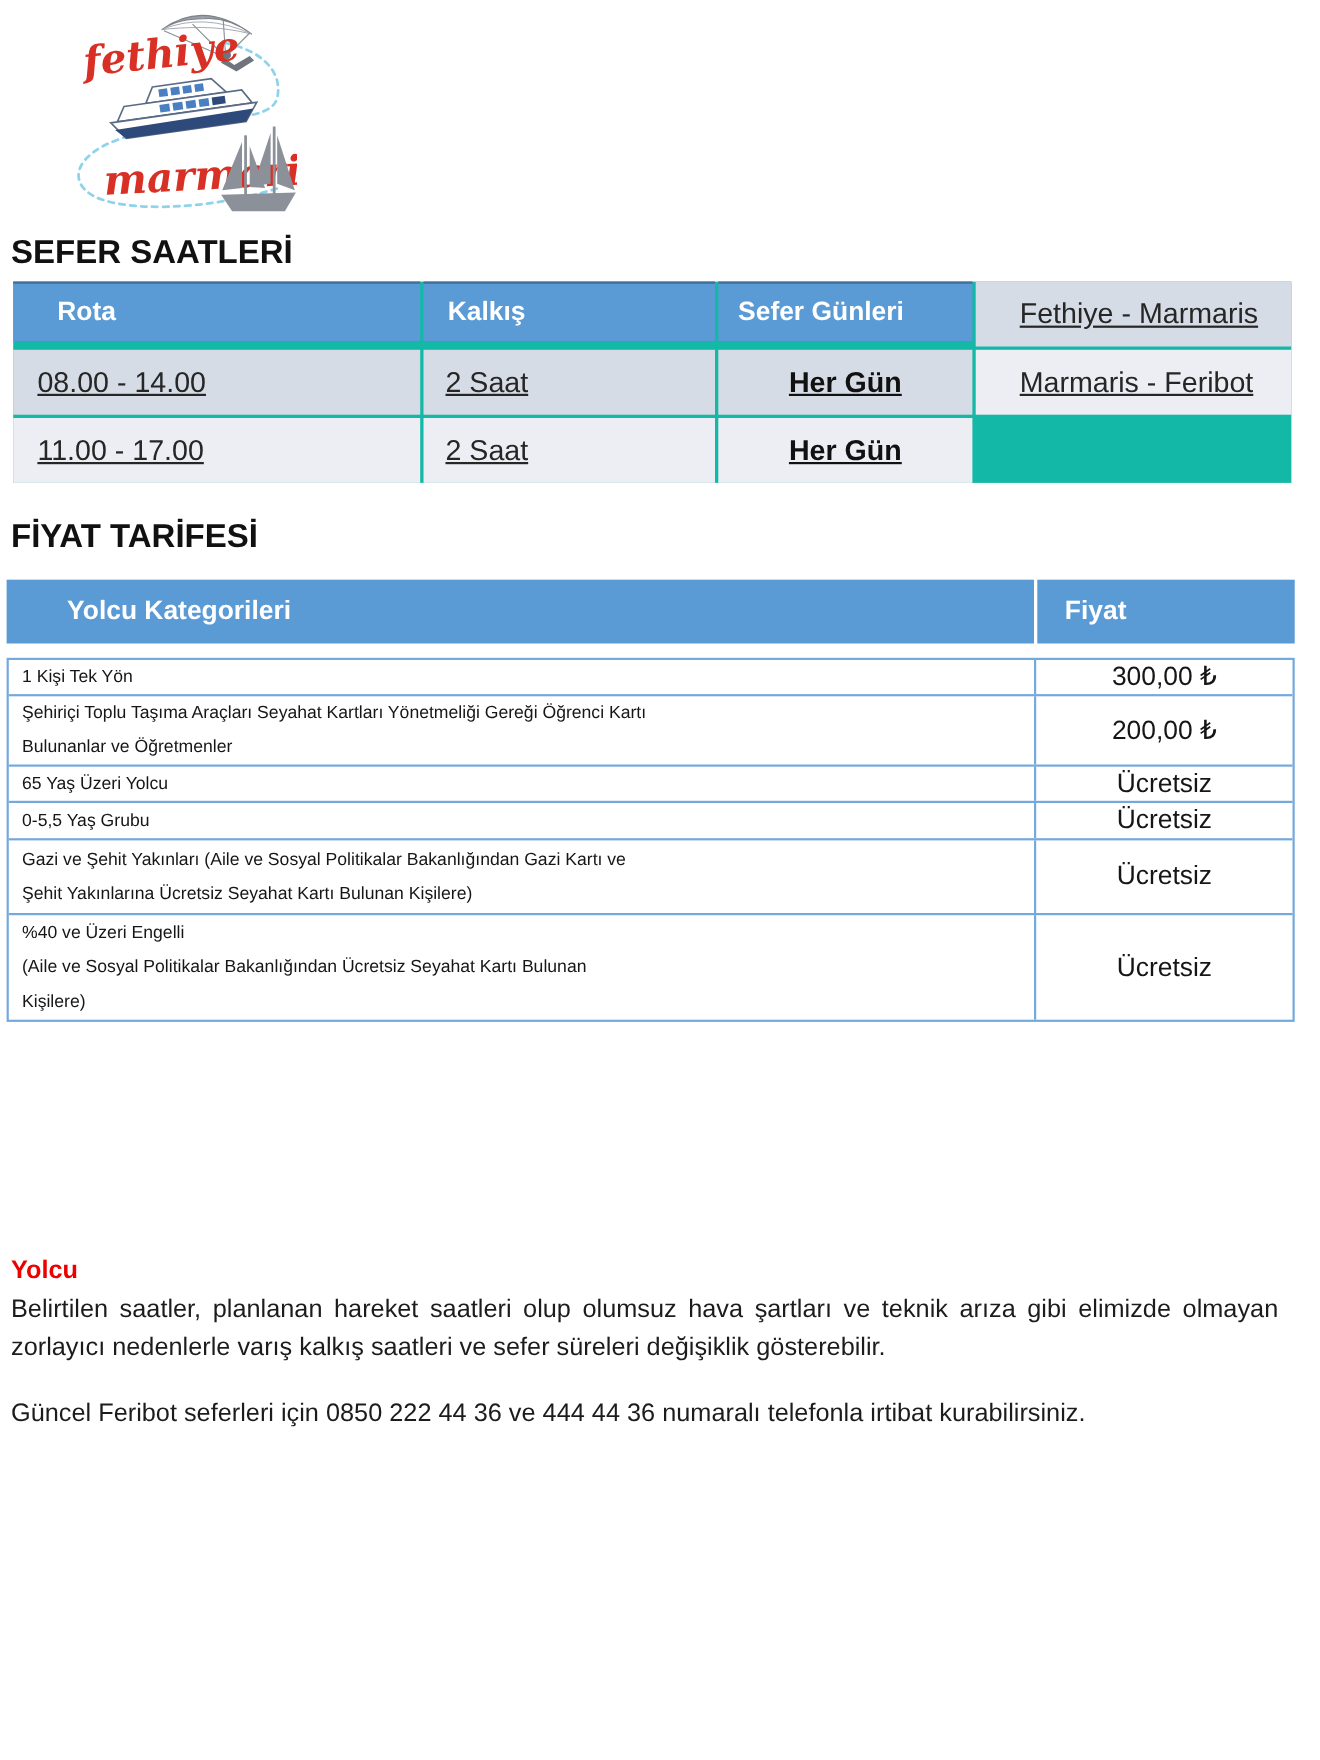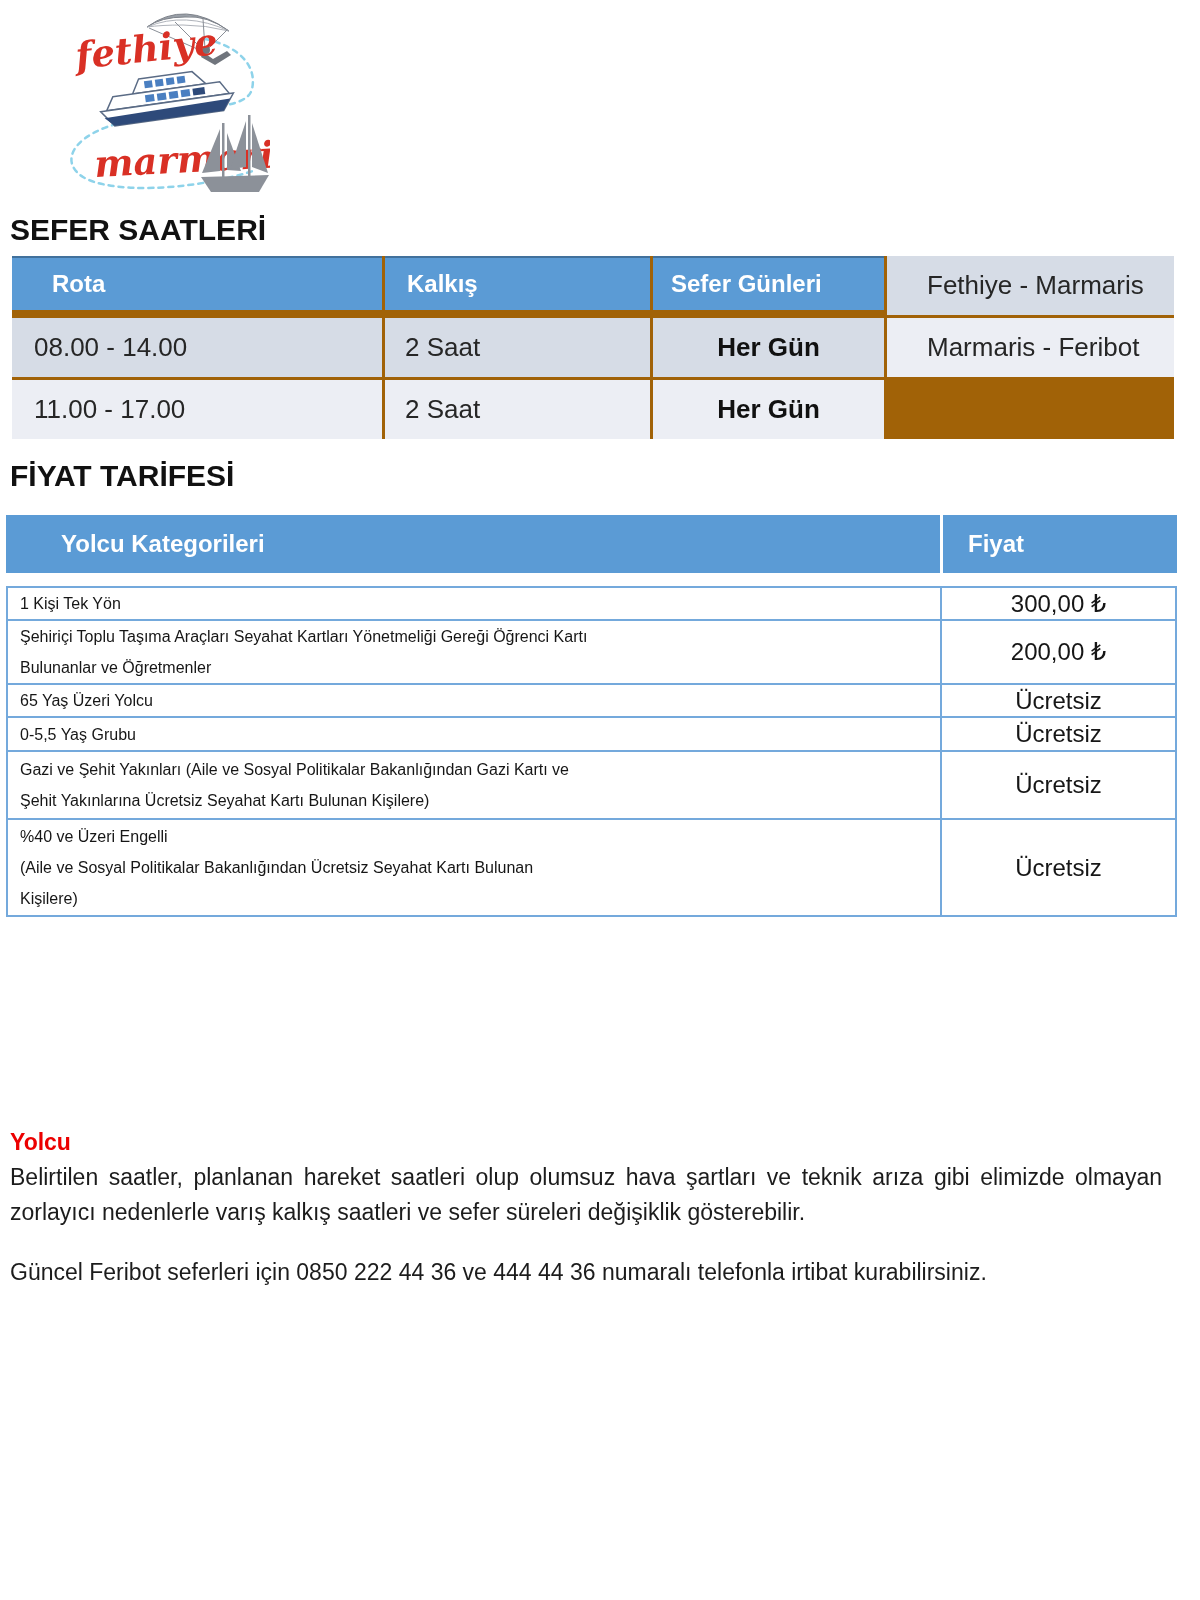--- a/index.html
+++ b/index.html
@@ -13,28 +13,28 @@
   .logo{width:215px;height:193px;display:block;}
   .logo text{font-family:"DejaVu Serif",serif;font-style:italic;font-weight:bold;}
   
   .section-heading{
     margin:13px 0 0 10px;font-size:30px;line-height:34px;font-weight:bold;color:#111111;
   }
   
   .t1{
     margin:9px 0 0 12px;width:1162px;
     display:grid;grid-template-columns:370px 265px 231px 287px;
-    gap:3px;background:#a16207;
+    gap:3px;background:#14b8a6;
   }
   .t1 .hcell{
     background:#5b9bd5;color:#ffffff;font-weight:bold;font-size:24px;
     height:52px;display:flex;align-items:center;
     border-top:2px solid #41719c;
   }
-  .t1 .bcell{height:59px;display:flex;align-items:center;font-size:26px;}
+  .t1 .bcell{height:59px;display:flex;align-items:center;font-size:26px;text-decoration:underline;}
   .t1 .row1{background:#d6dce6;}
   .t1 .row2{background:#eceef4;}
   .t1 .c1{padding-left:40px;}
   .t1 .c2{padding-left:22px;}
   .t1 .c3{padding-left:20px;}
   .t1 .c4{padding-left:18px;}
   .t1 .days{justify-content:center;padding-left:0;font-weight:bold;color:#111;}
   
   .t2{margin:22px 2px 0 6px;width:1171px;}
   .t2-head{
@@ -132,21 +132,21 @@
   <div class="bcell row1 c2">08.00 - 14.00</div>
   <div class="bcell row1 c3">2 Saat</div>
   <div class="bcell row1 days">Her Gün</div>
 
   <div class="bcell row2 c1">Marmaris - Feribot</div>
   <div class="bcell row2 c2">11.00 - 17.00</div>
   <div class="bcell row2 c3">2 Saat</div>
   <div class="bcell row2 days">Her Gün</div>
 </div>
 
-<div class="section-heading" style="margin-top:20px;">FİYAT TARİFESİ</div>
+<div class="section-heading" style="margin-top:32px;">FİYAT TARİFESİ</div>
 
 <div class="t2">
   <div class="t2-head">
     <div class="hcell h1">Yolcu Kategorileri</div>
     <div></div>
     <div class="hcell h2">Fiyat</div>
   </div>
   <div class="t2-body">
     <div class="t2-row">
       <div class="t2-cat rh1">1 Kişi Tek Yön</div>

